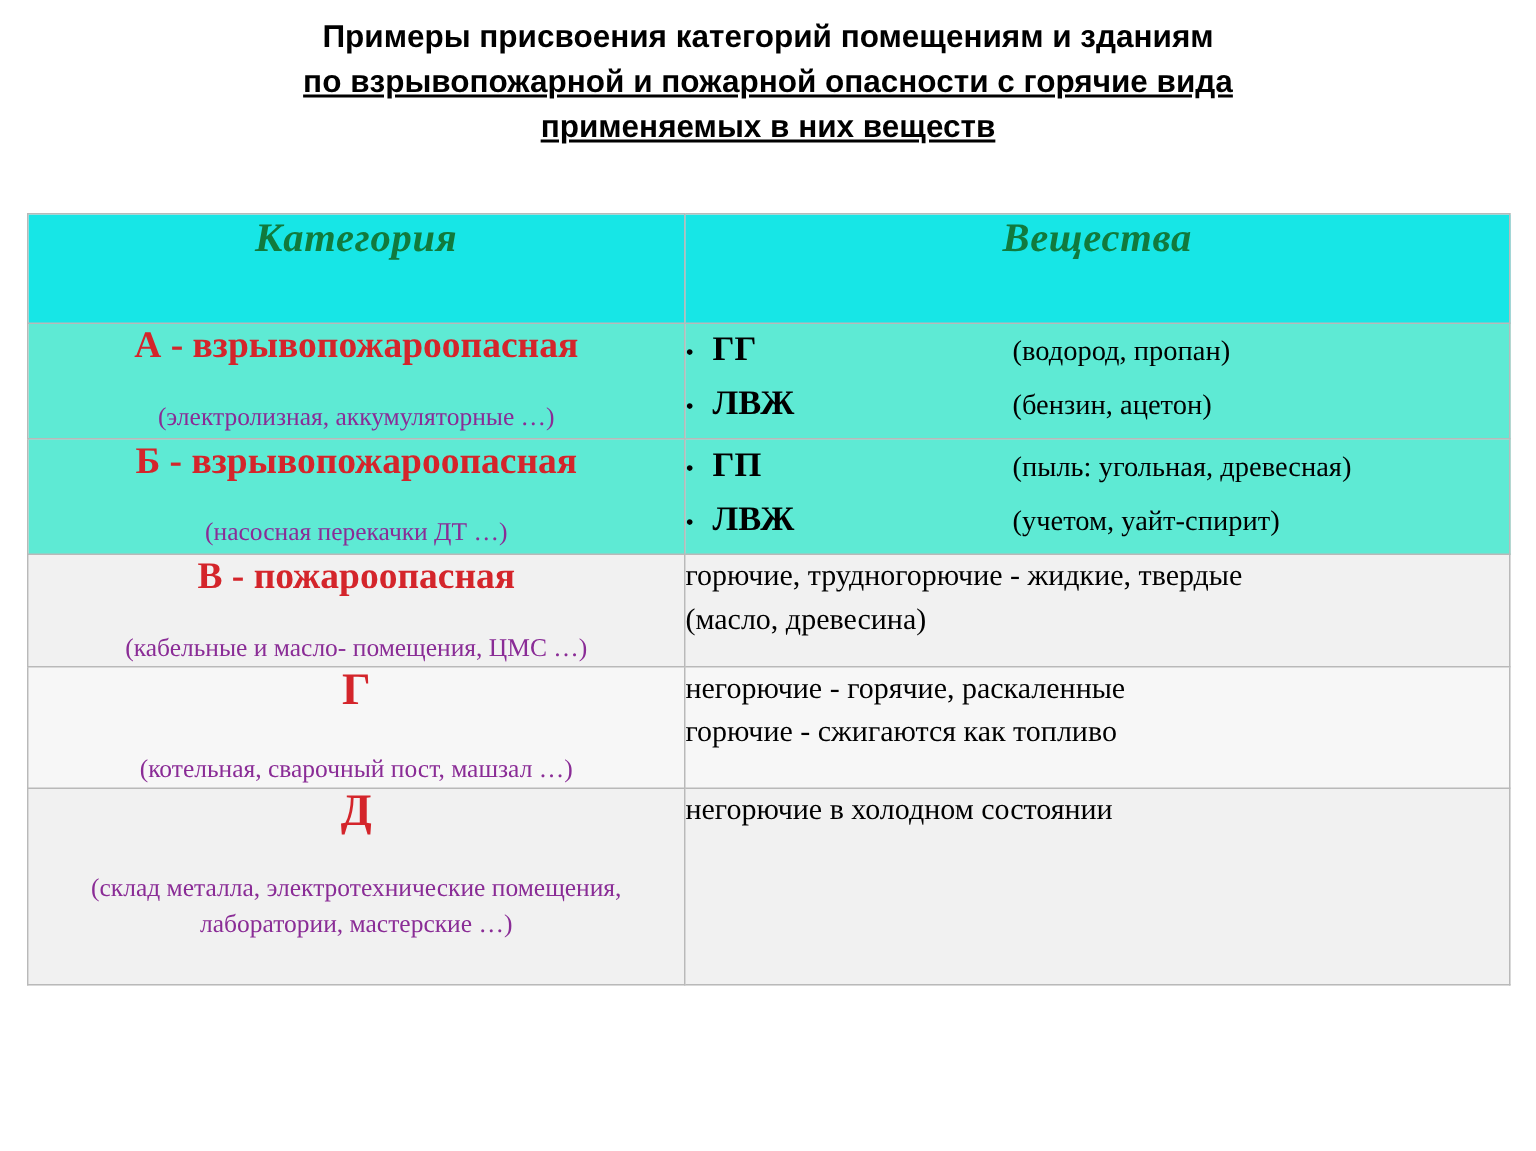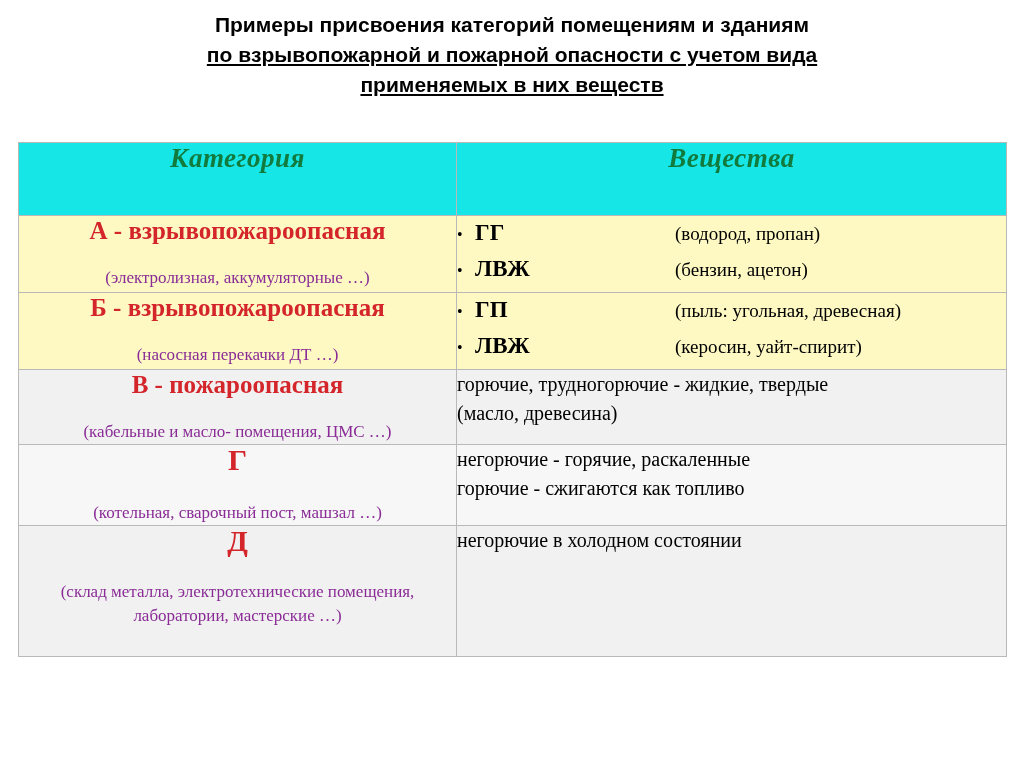--- a/index.html
+++ b/index.html
@@ -66,21 +66,21 @@
   .hdr .hdr-text {
     font-family: "Liberation Serif", serif;
     font-weight: bold;
     font-style: italic;
     font-size: 27px;
     color: #117a3d;
     letter-spacing: 0.5px;
   }
 
   
-  .shaded td { background: #fef9c3; }
+  .shaded td { background: #5eead4; }
   .light td { background: #f1f1f1; }
   .white td { background: #f7f7f7; }
 
   .cat-cell {
     text-align: center;
     padding: 10px 8px 12px 8px;
   }
   .cat-main {
     font-family: "Liberation Serif", serif;
     font-weight: bold;
@@ -139,21 +139,21 @@
 
   .spacer-top { height: 4px; }
 </style>
 </head>
 <body>
 
 <div class="page">
 
   <div class="title">
     <span class="title-line">Примеры присвоения категорий помещениям и зданиям</span>
-    <span class="title-line">по взрывопожарной и пожарной опасности с учетом вида</span>
+    <span class="title-line">по взрывопожарной и пожарной опасности с горячие вида</span>
     <span class="title-line">применяемых в них веществ</span>
   </div>
 
   <div class="table-wrap">
     <table class="cat">
       <colgroup>
         <col class="col-left">
         <col class="col-right">
       </colgroup>
       <tbody>
@@ -194,21 +194,21 @@
           <td class="sub-cell">
             <div class="spacer-top"></div>
             <div class="bullet-row">
               <span class="bullet">•</span>
               <span class="bullet-label">ГП</span>
               <span class="bullet-note">(пыль: угольная, древесная)</span>
             </div>
             <div class="bullet-row">
               <span class="bullet">•</span>
               <span class="bullet-label">ЛВЖ</span>
-              <span class="bullet-note">(керосин, уайт-спирит)</span>
+              <span class="bullet-note">(учетом, уайт-спирит)</span>
             </div>
           </td>
         </tr>
 
         <tr class="light">
           <td class="cat-cell">
             <div class="cat-main">В - пожароопасная</div>
             <div class="cat-sub">(кабельные и масло- помещения, ЦМС …)</div>
           </td>
           <td class="sub-cell">

